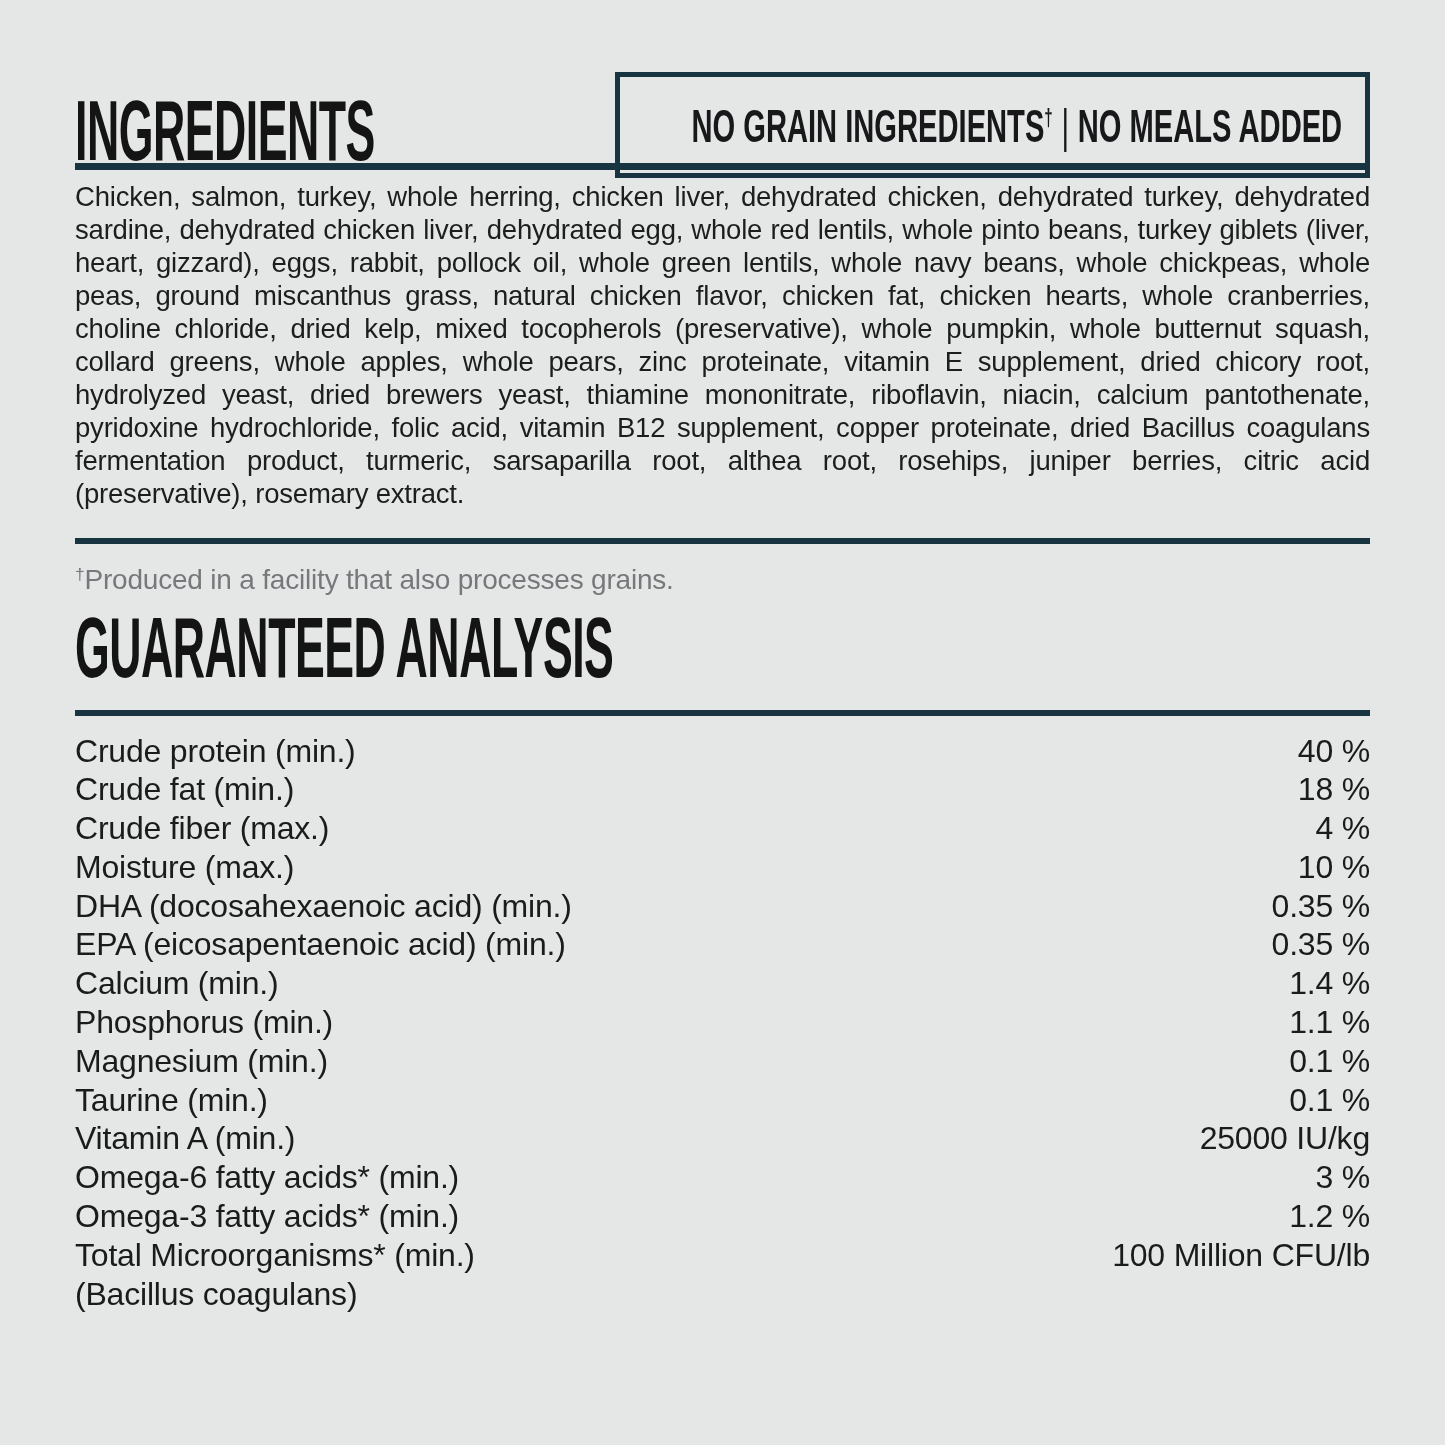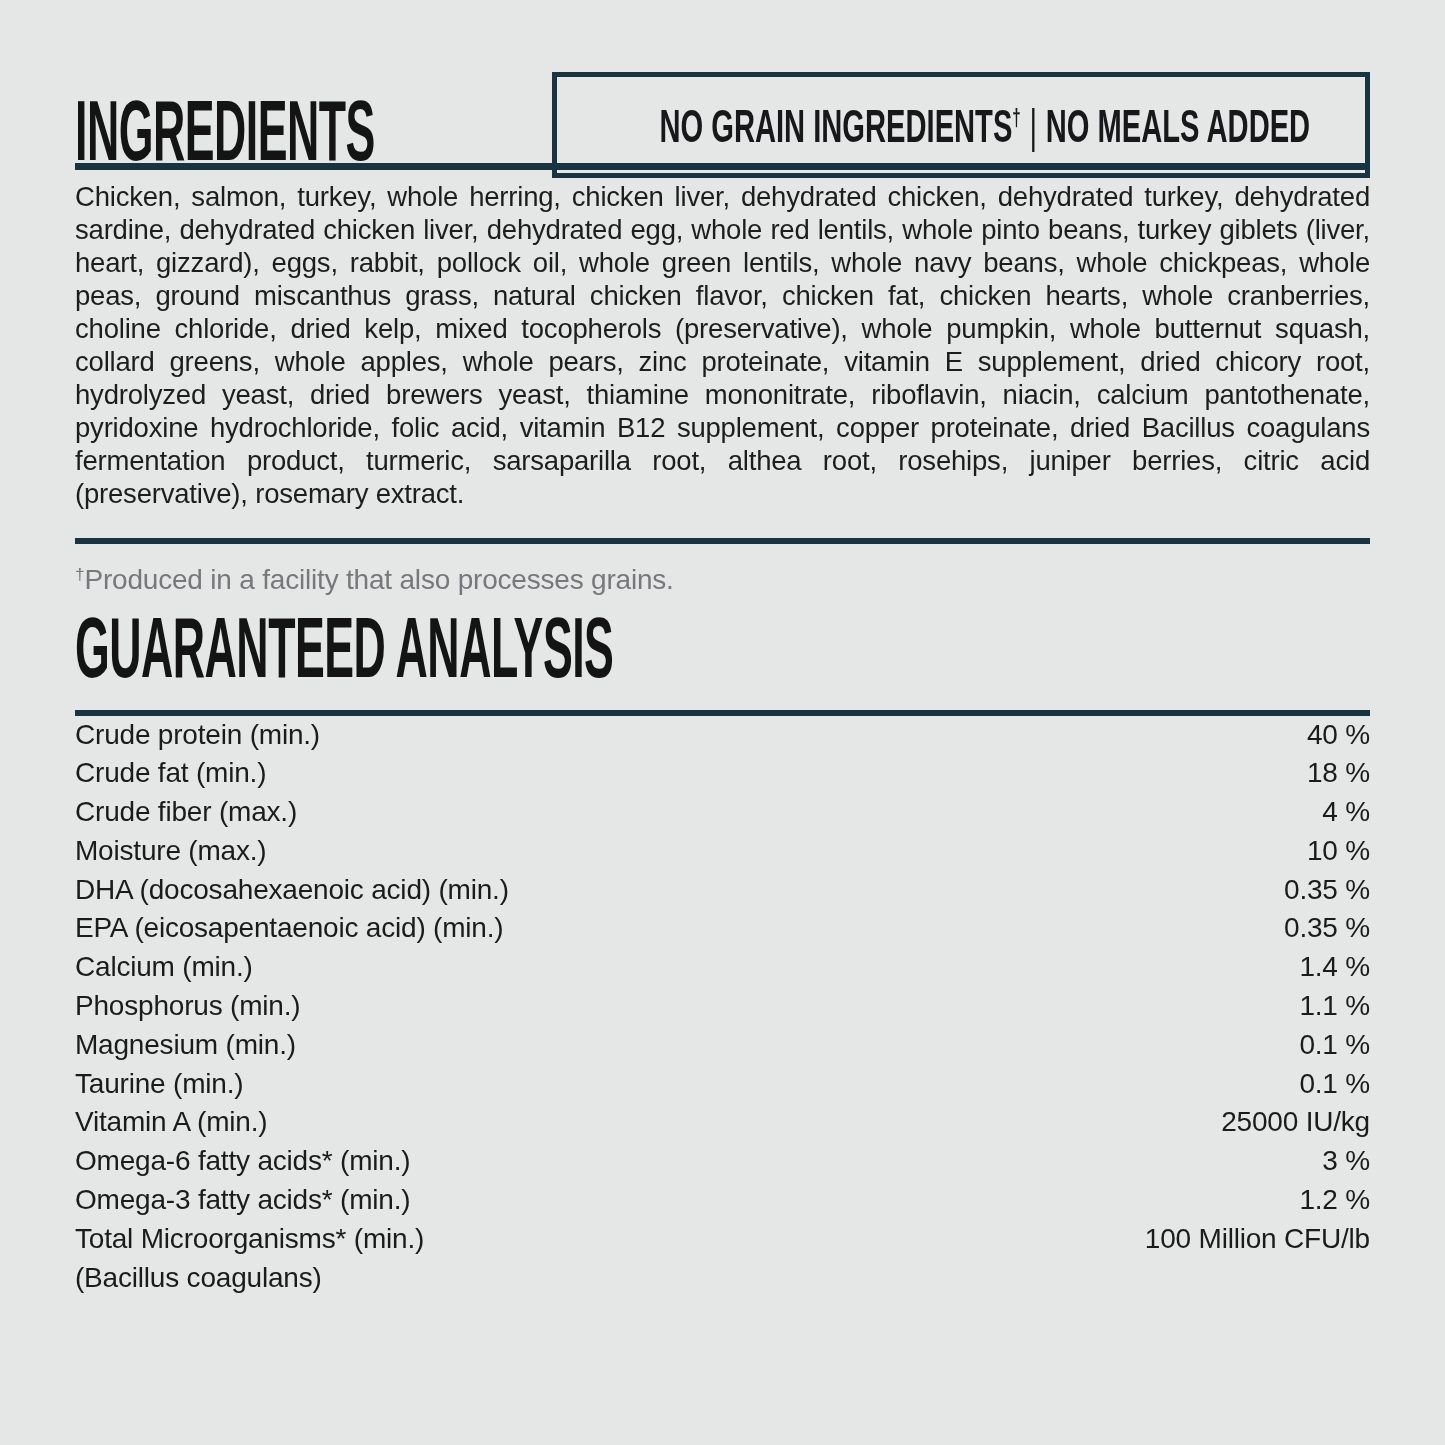--- a/index.html
+++ b/index.html
@@ -27,21 +27,21 @@
     line-height: 1;
     letter-spacing: -1px;
     color: #141414;
     white-space: nowrap;
     transform: scaleX(0.52);
     transform-origin: left bottom;
   }
   .badge {
     position: absolute;
     right: 0; top: 72px;
-    width: 818px; height: 106px;
+    width: 755px; height: 106px;
     border: 5px solid var(--accent, #173440);
     display: flex; align-items: center; justify-content: center; padding-left: 48px;
   }
   .badge-text {
     font-size: 47px;
     font-weight: bold;
     letter-spacing: 0px;
     color: #18181a;
     white-space: nowrap;
     transform: scaleX(0.62);
@@ -80,21 +80,21 @@
     font-size: 0.62em;
     position: relative;
     top: -0.5em;
   }
 
   
   .section-title-wrap { position: relative; height: 96px; }
   .section-title-wrap .big-title { bottom: 2px; }
   .divider-ga { margin-top: 18px; }
 
-  .ga-table { margin-top: 0; font-size: 28px; letter-spacing: -0.2px; }
+  .ga-table { margin-top: 16px; font-size: 32px; letter-spacing: -0.2px; }
   .ga-row {
     display: flex;
     justify-content: space-between;
     align-items: baseline;
     line-height: 38.8px;
   }
   .ga-label { color: #1b1b1b; }
   .ga-value { color: #1b1b1b; text-align: center; white-space: nowrap; }
 </style>
 </head>

